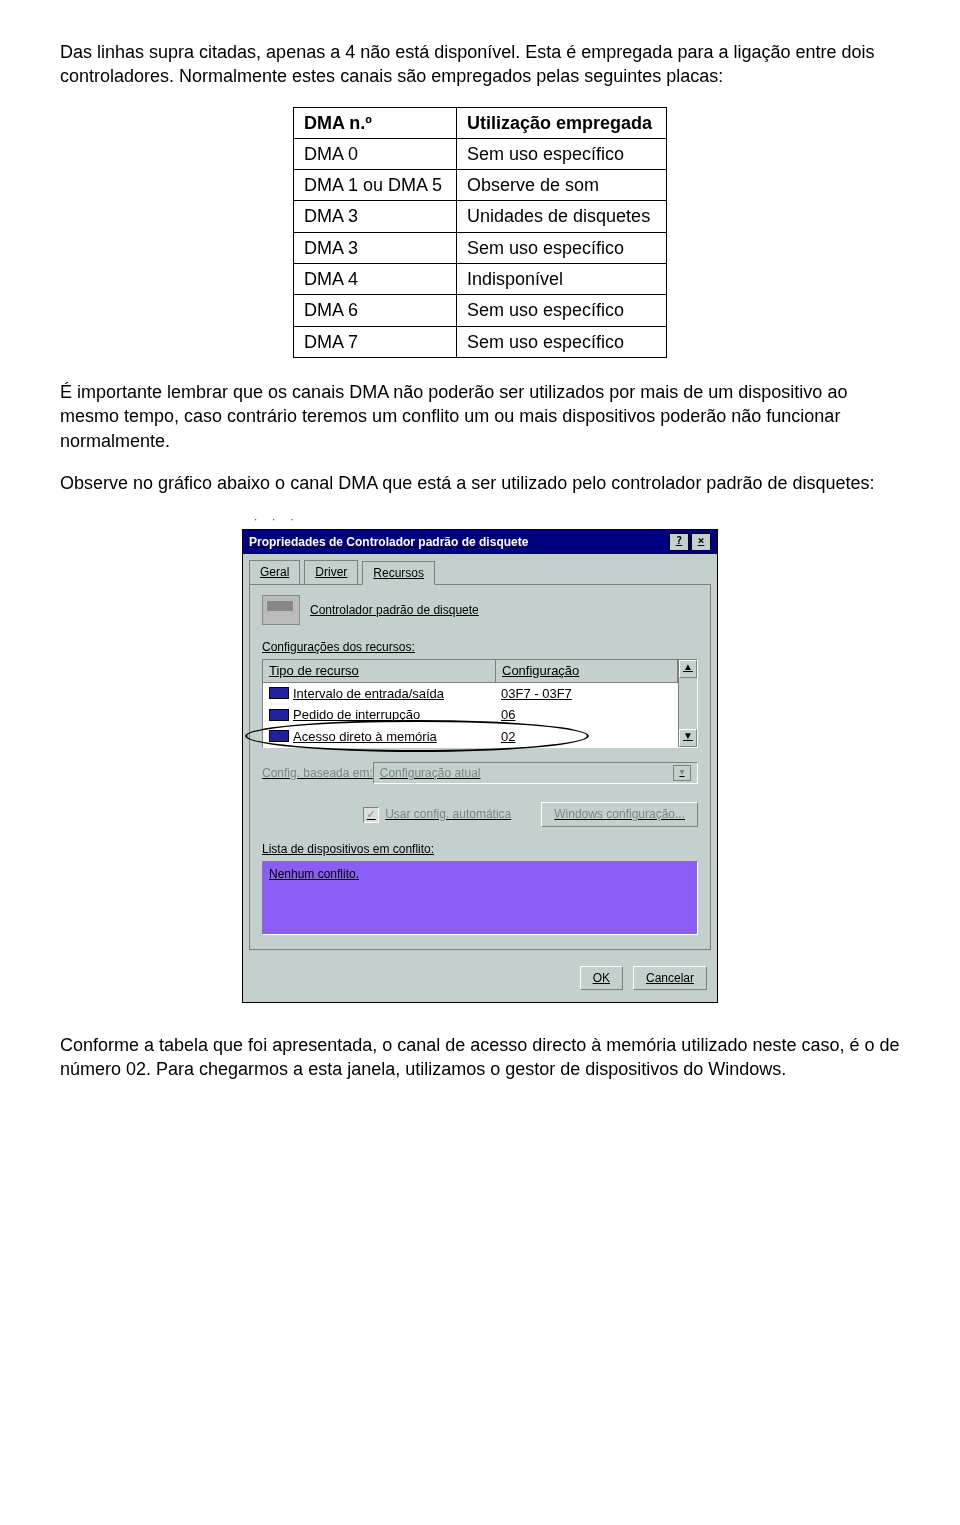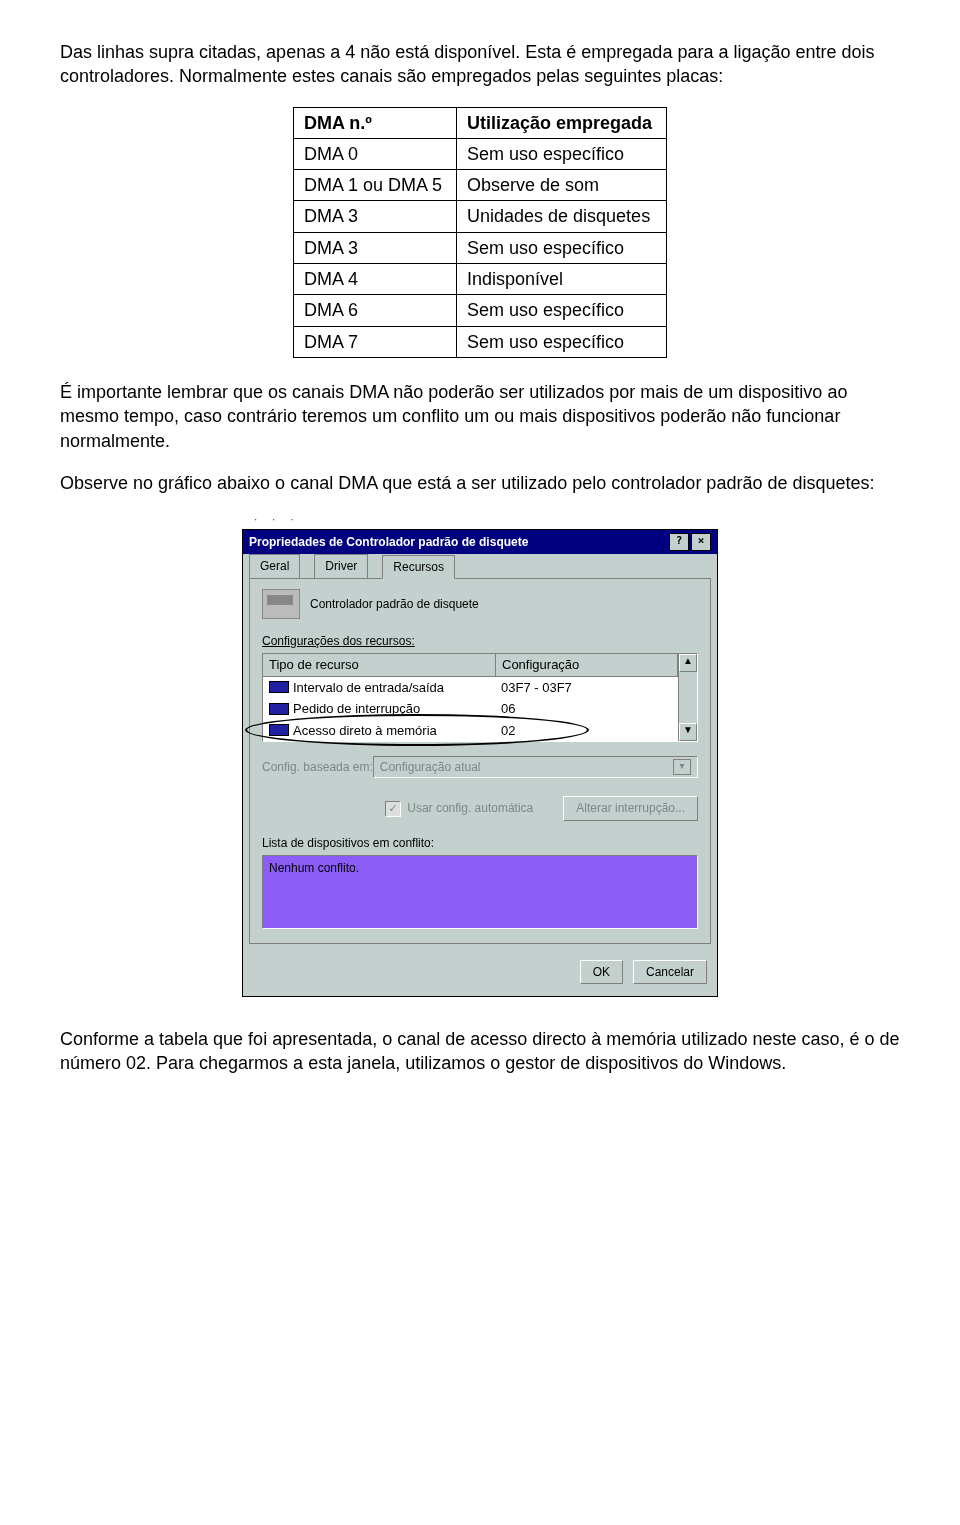--- a/index.html
+++ b/index.html
@@ -28,20 +28,21 @@
   
   .dlg-wrap { display: flex; justify-content: center; margin: 14px 0 30px 0; }
   .dialog {
     width: 476px;
     background: #c3d0ce;
     border: 1px solid #000;
     box-sizing: border-box;
     font-family: "MS Sans Serif", Tahoma, sans-serif;
     font-size: 12px;
     color: #000;
+    text-decoration: underline;
   }
   .titlebar {
     background: #000080;
     color: #fff;
     font-weight: bold;
     padding: 3px 6px;
     display: flex;
     align-items: center;
   }
   .titlebar .t { flex: 1; }
@@ -50,21 +51,21 @@
     color: #000;
     width: 18px; height: 16px;
     text-align: center;
     line-height: 14px;
     border: 1px solid #000;
     margin-left: 2px;
     font-family: monospace;
     font-size: 11px;
     font-weight: bold;
   }
-  .tabstrip { display: flex; padding: 0 6px 0 6px; gap: 12px; }
+  .tabstrip { display: flex; padding: 6px 6px 0 6px; gap: 2px; }
   .tab {
     border: 1px solid #808080;
     border-bottom: none;
     padding: 3px 10px;
     background: #c3d0ce;
     margin-right: 2px;
     font-size: 12px;
   }
   .tab.active { background: #c3d0ce; position: relative; top: 1px; border-bottom: 1px solid #c3d0ce; }
   .tabbody {
@@ -303,21 +304,21 @@
             <span>Configuração atual</span>
             <span class="dd">▾</span>
           </div>
         </div>
 
         <div class="checkrow">
           <span style="display:flex;align-items:center;gap:6px;">
             <span class="checkbox">✓</span>
             <span class="chklabel">Usar config. automática</span>
           </span>
-          <span class="btn3d disabled">Alterar interrupção...</span>
+          <span class="btn3d disabled">Windows configuração...</span>
         </div>
 
         <div style="margin-top:14px;">Lista de dispositivos em conflito:</div>
         <div class="conflictbox">
           <span>Nenhum conflito.</span>
         </div>
       </div>
       <div class="dlg-buttons">
         <span class="btn3d">OK</span>
         <span class="btn3d">Cancelar</span>

